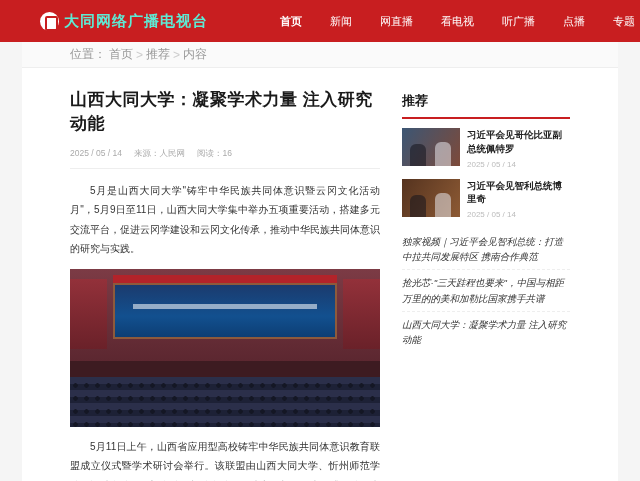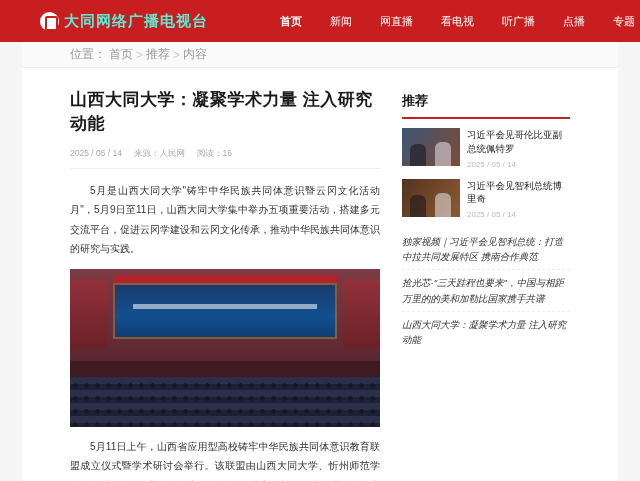--- a/index.html
+++ b/index.html
@@ -211,21 +211,21 @@
   .rec-thumb::after {
     content: "";
     position: absolute; right: 9px; bottom: 0; width: 16px; height: 24px;
     background: rgba(230,230,235,0.55); border-radius: 6px 6px 0 0;
   }
   .rec-body { flex: 1 1 auto; min-width: 0; }
   .rec-title {
     font-size: 9.5px;
     line-height: 1.45;
     color: #222;
-    font-weight: normal;
+    font-weight: bold;
   }
   .rec-date { font-size: 8px; color: #bbbbbb; margin-top: 4px; }
 
   .link-list { margin-top: 6px; }
   .link-item {
     font-size: 9.5px;
     line-height: 1.6;
     color: #333333;
     padding: 5px 0;
     border-bottom: 1px dashed #eeeeee;

